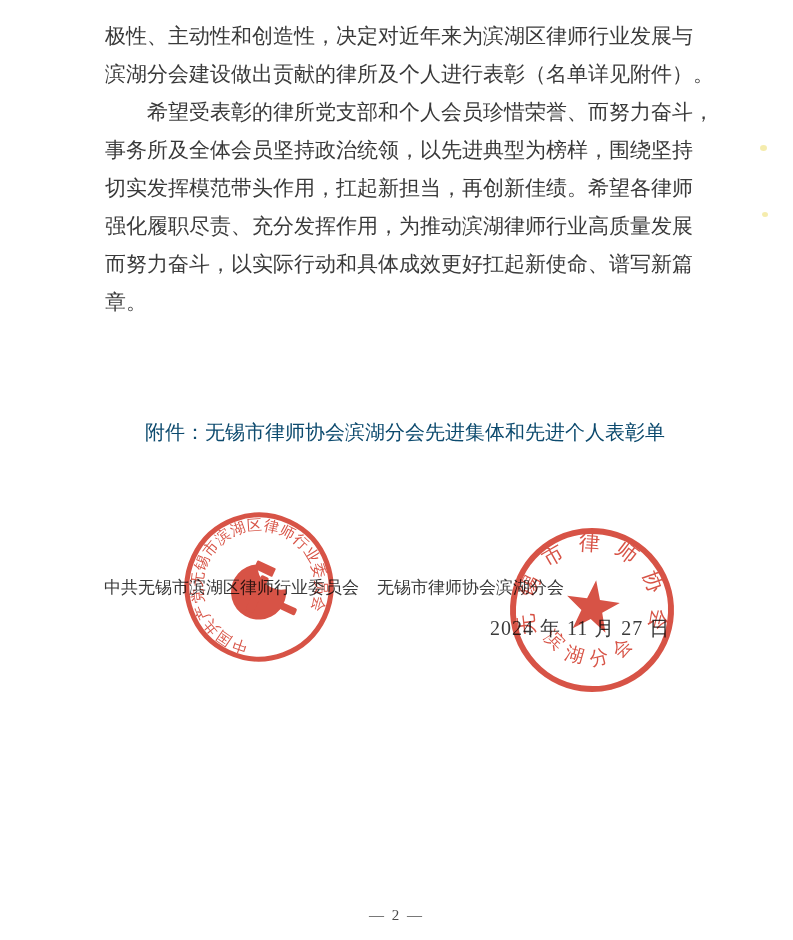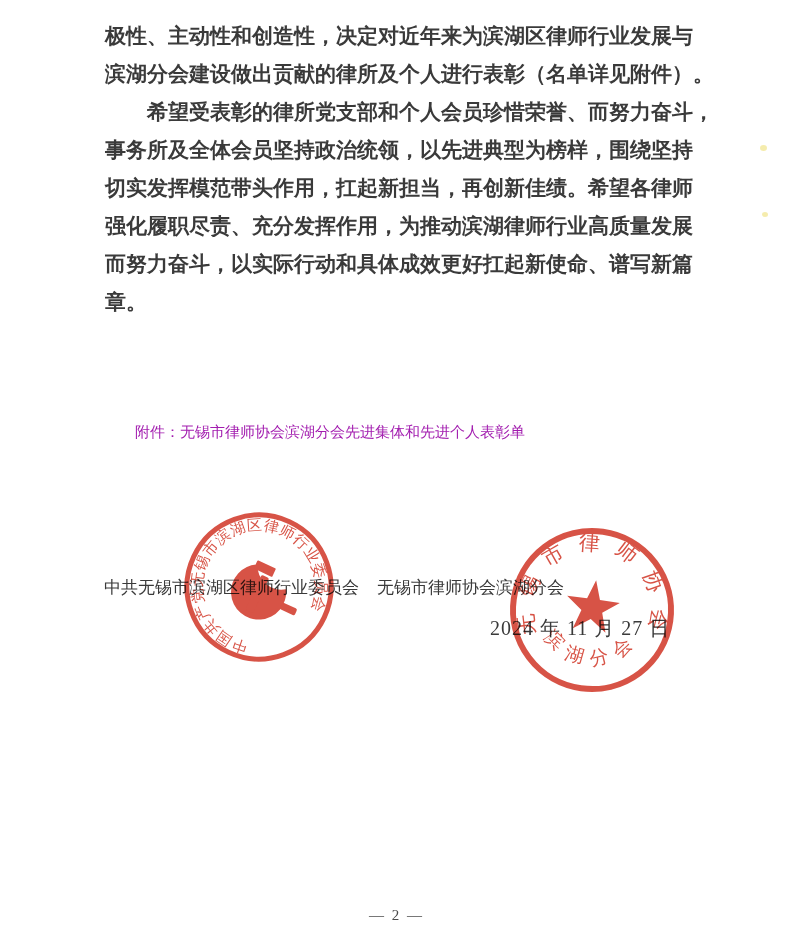--- a/index.html
+++ b/index.html
@@ -18,31 +18,30 @@
     left: 105px;
     top: 17px;
   }
   .doc-line {
     height: 38px;
     line-height: 38px;
     font-size: 21px;
     white-space: nowrap;
     letter-spacing: 0px;
     color: #3a3a3a;
-    font-weight: bold;
   }
   .attachment-line {
     position: absolute;
     left: 105px;
     top: 413px;
     height: 38px;
     line-height: 38px;
-    font-size: 15px;
+    font-size: 20px;
     white-space: nowrap;
-    color: #a21caf;
+    color: #0c4a6e;
   }
   .signature-line {
     position: absolute;
     left: 104px;
     top: 569px;
     height: 38px;
     line-height: 38px;
     font-size: 17px;
     white-space: nowrap;
     color: #3a3a3a;

